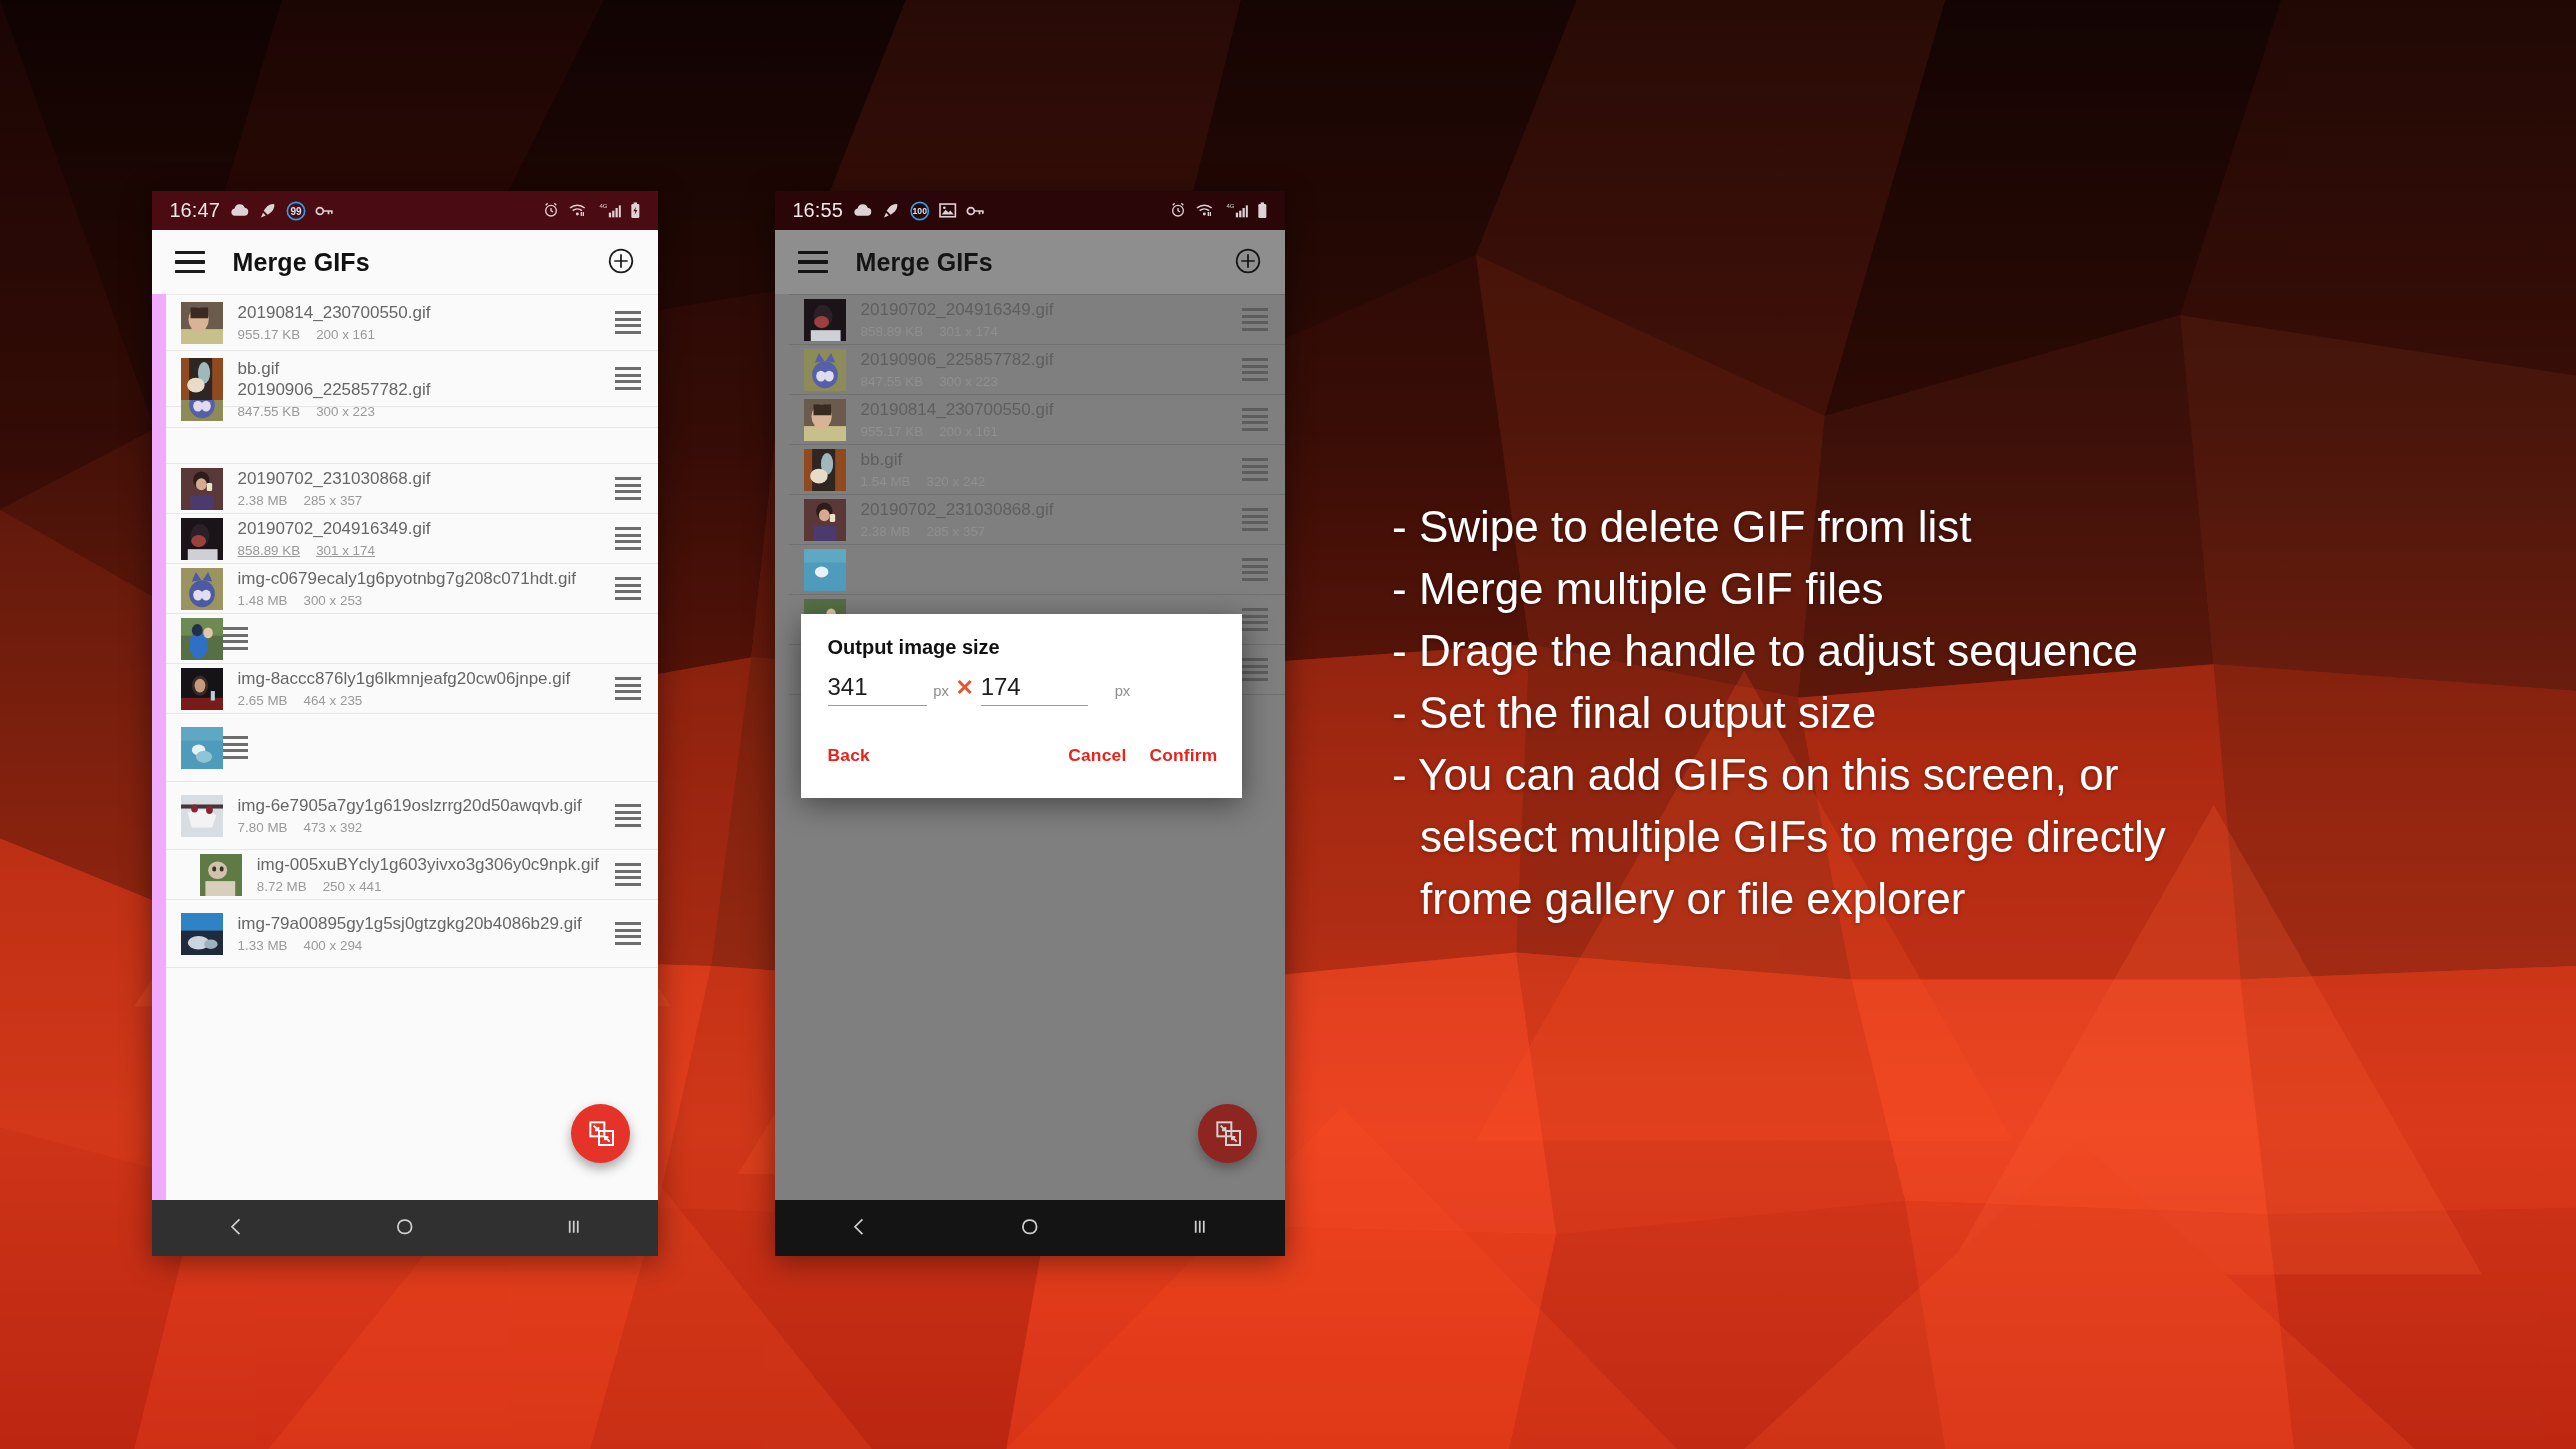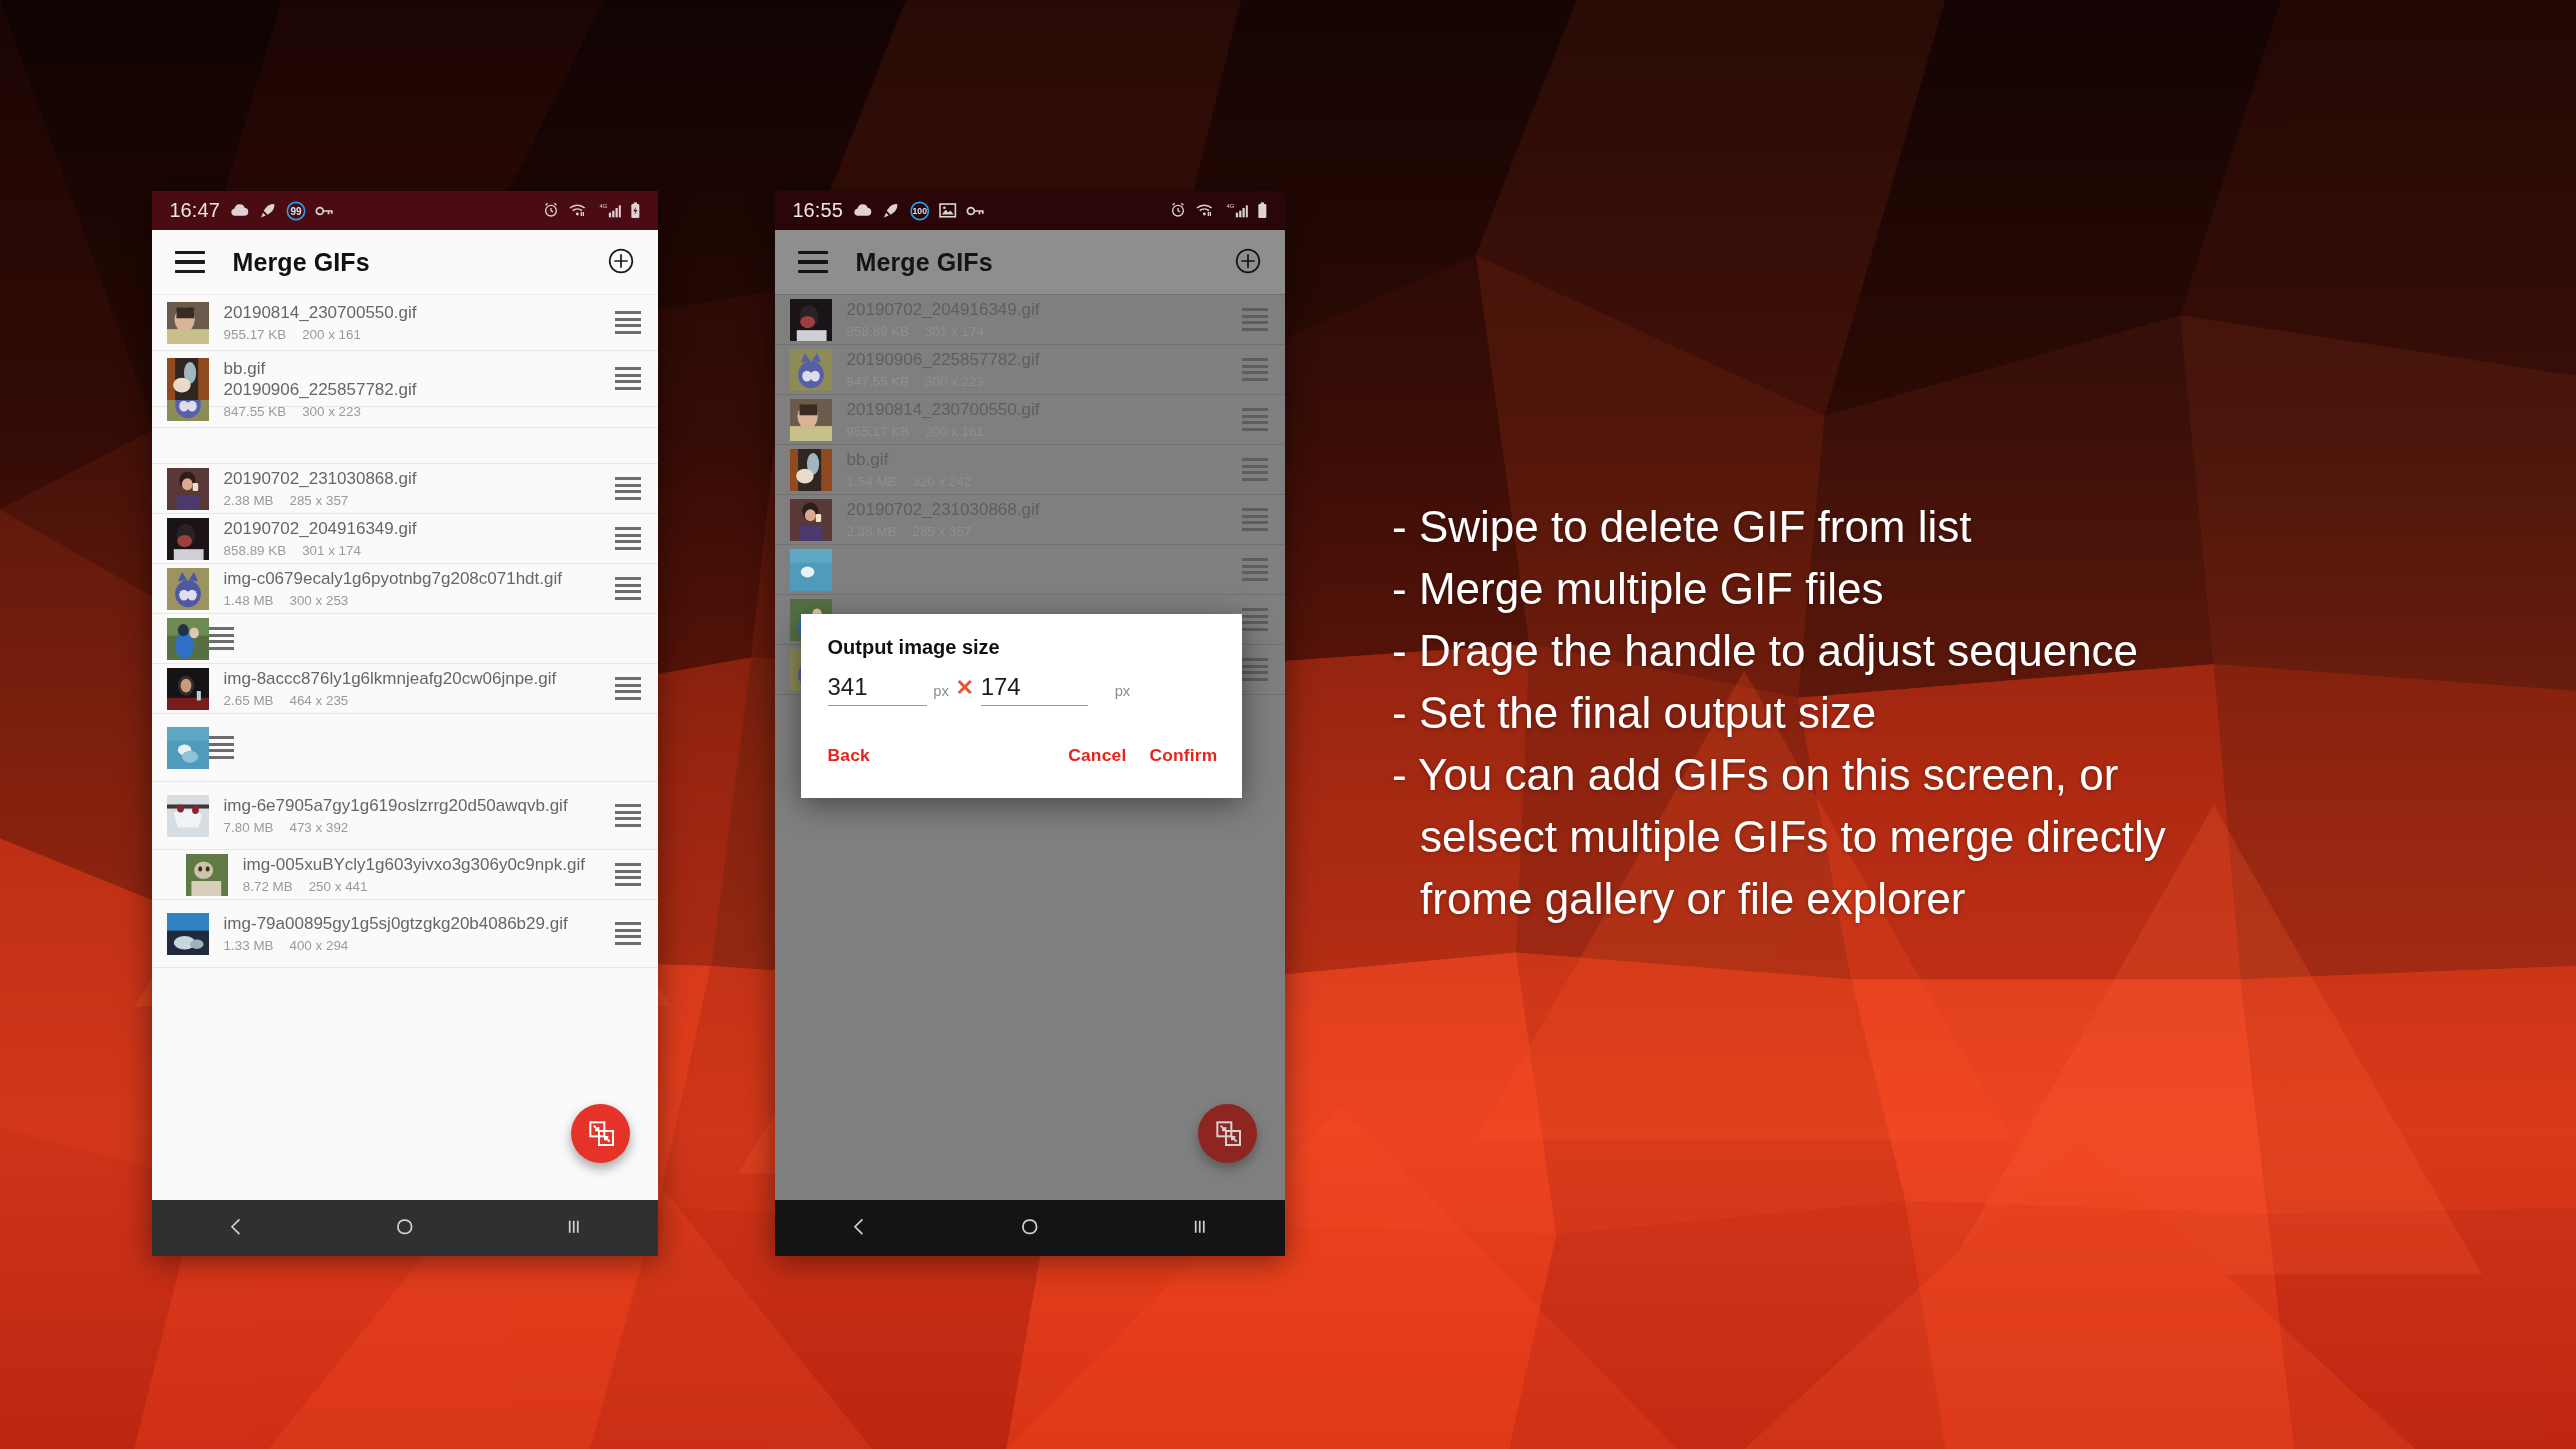--- a/index.html
+++ b/index.html
@@ -19,21 +19,21 @@
   .sb-left,.sb-right{display:flex;align-items:center;gap:9.4px;}
   .sb-time{font-size:20px;color:#efe6e6;letter-spacing:0.1px;font-family:"Liberation Sans",sans-serif;}
   .sb-ic{display:inline-flex;align-items:center;justify-content:center;}
 
   .appbar{display:flex;align-items:center;height:64px;padding:0 23px;box-sizing:border-box;}
   .appbar .burger{width:29.5px;height:23px;display:flex;flex-direction:column;justify-content:space-between;margin-right:28px;}
   .appbar .burger i{display:block;height:3.4px;background:#1b1b1b;border-radius:0.7px;}
   .appbar .title{font-size:25px;font-weight:bold;color:#111;letter-spacing:0.1px;}
   .appbar .spacer{flex:1;}
 
-  .listarea{position:relative;overflow:hidden;}
+  .listarea{position:relative;overflow:hidden;margin-left:14px;}
   .row{position:relative;display:flex;align-items:center;box-sizing:border-box;
        padding:0 17.4px 0 14.8px;border-bottom:0.7px solid #e7e7e7;}
   .thumb{width:42px;height:42px;flex:0 0 42px;background:#bbb;overflow:hidden;border:0;}
   .thumb svg{display:block;width:42px;height:42px;}
   .rowtxt{flex:1;min-width:0;padding-left:14.8px;padding-right:5.4px;}
   .fname{font-size:17px;color:#666;line-height:1.22;word-break:break-all;}
   .fmeta{font-size:13.4px;color:#9a9a9a;margin-top:3.4px;}
   .fmeta span{margin-right:16px;}
   .handle{width:25.5px;height:23px;flex:0 0 25.5px;display:flex;flex-direction:column;justify-content:space-between;}
   .handle i{display:block;height:3.4px;background:#6d6d6d;}
@@ -309,21 +309,21 @@
         <span class="thumb">
           <svg viewBox="0 0 62 62">
               <rect width="62" height="62" fill="#1a1418"></rect>
               <ellipse cx="28" cy="26" rx="14" ry="17" fill="#2b2026"></ellipse>
               <path d="M10 46h44v16H10z" fill="#cfcfd6"></path>
               <ellipse cx="26" cy="34" rx="11" ry="9" fill="#9c3f3f"></ellipse>
             </svg>
         </span>
         <span class="rowtxt">
           <span class="fname">20190702_204916349.gif</span>
-          <span class="fmeta" style="display:block;">
+          <span class="fmeta" style="display:block;text-decoration:underline;">
             <span>858.89 KB</span><span>301 x 174</span>
           </span>
         </span>
         <span class="handle">
             <i></i>
             <i></i>
             <i></i>
             <i></i>
           </span>
       </div>

